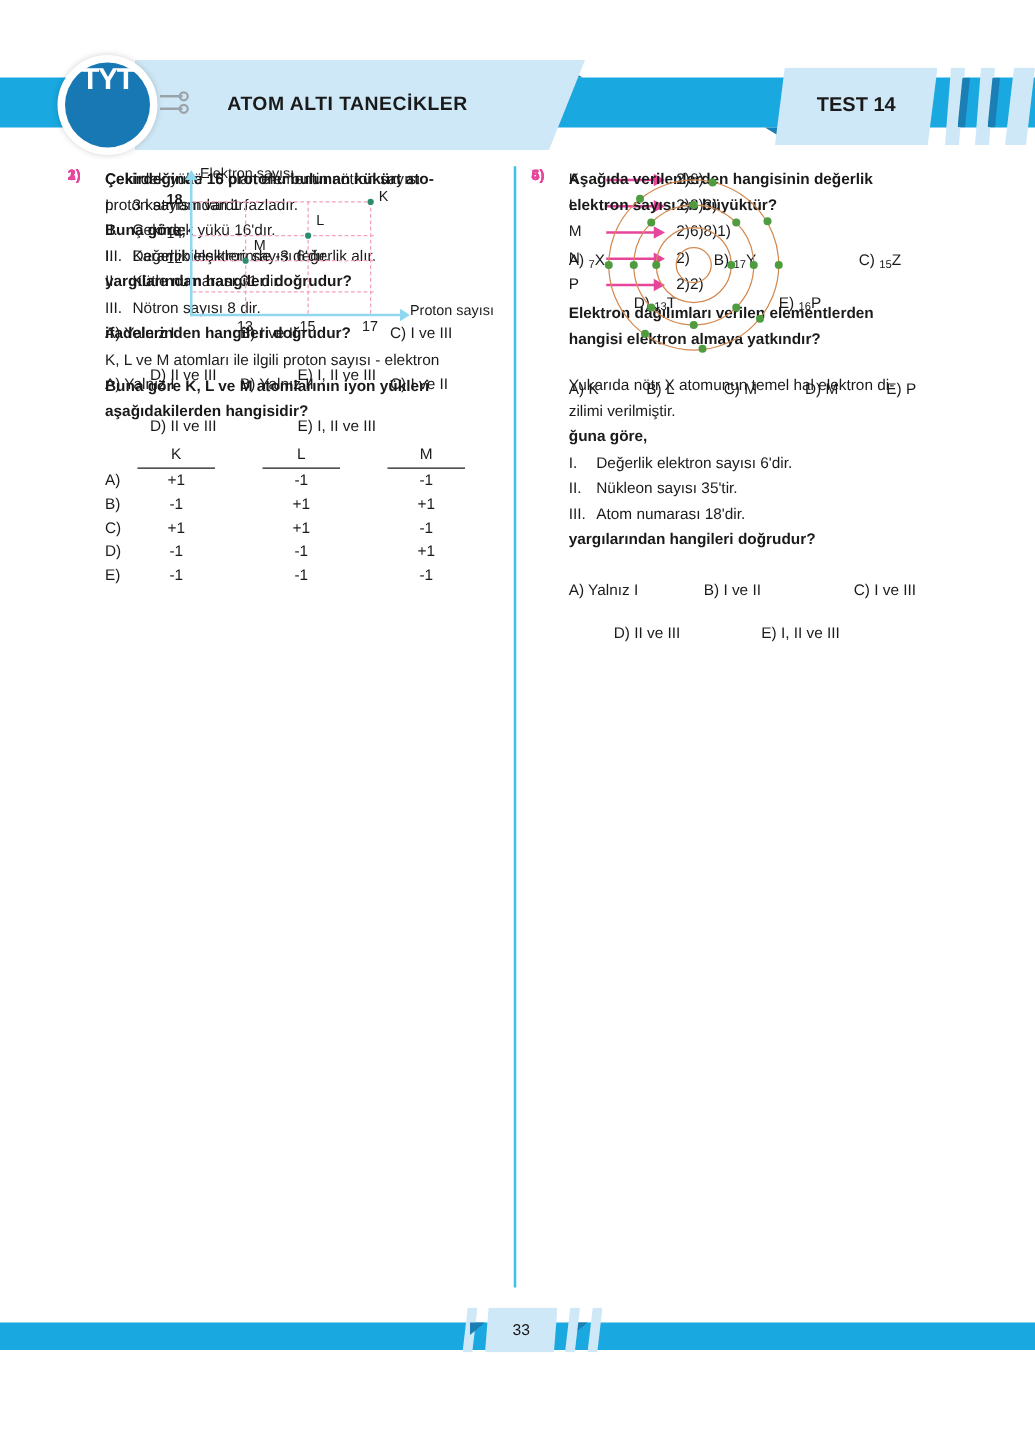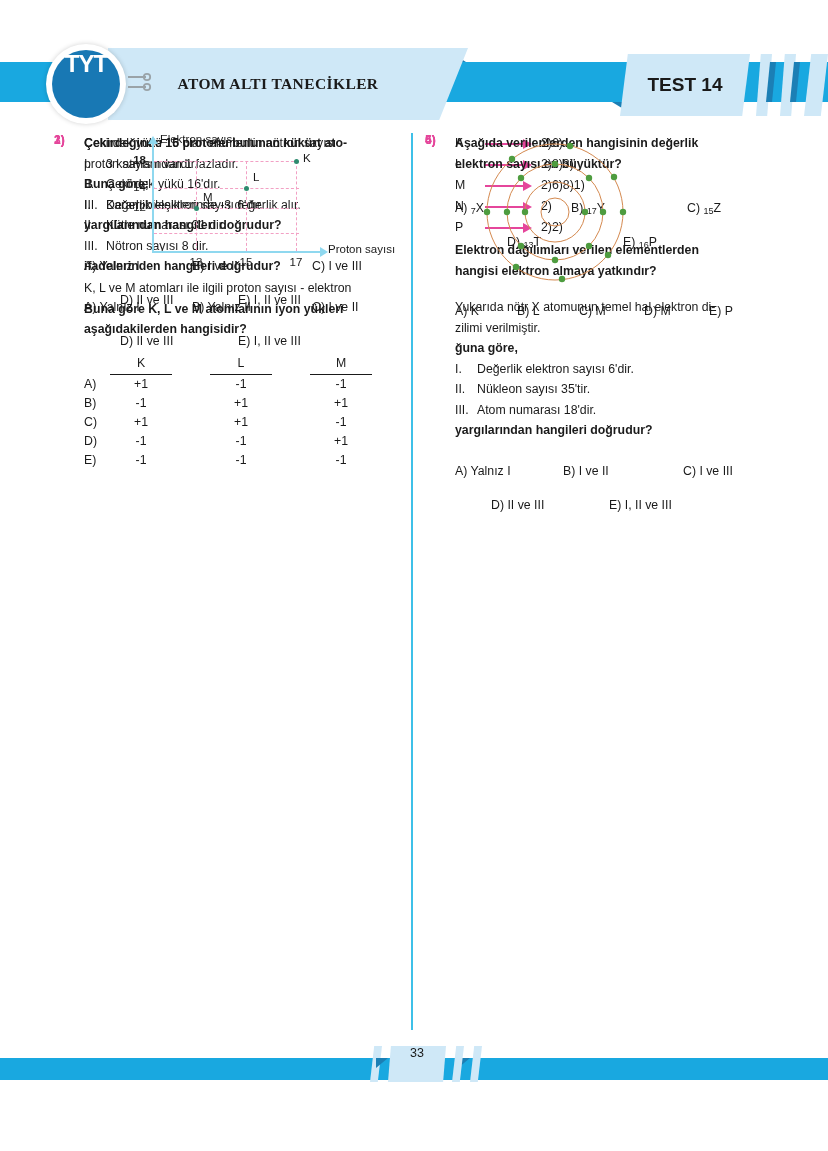--- a/index.html
+++ b/index.html
@@ -24,34 +24,33 @@
     border-bottom: 0 solid transparent;
   }
   .hdr-fold-b {
     position: absolute; left: 612px; top: 54px; width: 0; height: 0;
     border-right: 18px solid #1b7fb5; border-bottom: 11px solid transparent;
   }
   .hdr-title-panel {
     position: absolute; left: 108px; top: 0px; width: 360px; height: 72px;
     background: #cfe8f7;
     clip-path: polygon(0 0, 100% 0, 92% 100%, 0 100%);
-    font-family: Liberation Serif, serif;
   }
   .hdr-title-panel .txt {
     position: absolute; left: 0; top: 0; width: 340px; height: 72px;
     display: flex; align-items: center; justify-content: center;
     font-size: 15.5px; font-weight: bold; letter-spacing: .4px; color: #1a1a1a;
   }
   .hdr-test-panel {
     position: absolute; left: 620px; top: 6px; width: 130px; height: 62px;
     background: #cfe8f7;
     clip-path: polygon(6% 0, 100% 0, 94% 100%, 0 100%);
     display: flex; align-items: center; justify-content: center;
   }
-  .hdr-test-panel .txt { font-size: 19px; font-weight: bold; color: #1a1a1a; }
+  .hdr-test-panel .txt { font-size: 16px; font-weight: bold; color: #1a1a1a; }
   .hdr-chev {
     position: absolute; top: 6px; width: 16px; height: 62px;
     background: #cfe8f7; clip-path: polygon(30% 0, 100% 0, 70% 100%, 0 100%);
   }
   .hdr-chev.c1 { left: 756px; }
   .hdr-chev.c2 { left: 780px; }
   .hdr-chev.c3 { left: 804px; width: 24px; }
   .hdr-chev-dk {
     position: absolute; top: 14px; width: 10px; height: 40px;
     background: #1b7fb5; clip-path: polygon(40% 0, 100% 0, 60% 100%, 0 100%);
@@ -158,21 +157,21 @@
 
   
   .atom { position: relative; width: 200px; height: 150px; margin: 4px auto 0; }
 
   
   .footer { position: absolute; left: 0; top: 1046px; width: 828px; height: 46px; }
   .ftr-bar { position: absolute; left: 0; top: 12px; width: 828px; height: 22px; background: #19a8e0; }
   .ftr-page {
     position: absolute; left: 388px; top: 0px; width: 58px; height: 36px;
     background: #cfe8f7; clip-path: polygon(5% 0, 100% 0, 95% 100%, 0 100%);
-    display: flex; justify-content: center;
+    display: flex; align-items: center; justify-content: center;
   }
   .ftr-page .txt { font-size: 12.5px; color: #1a1a1a; }
   .ftr-chev {
     position: absolute; top: 0px; width: 12px; height: 36px;
     background: #cfe8f7; clip-path: polygon(35% 0, 100% 0, 65% 100%, 0 100%);
   }
   .ftr-chev.f1 { left: 370px; }
   .ftr-chev.f2 { left: 452px; }
   .ftr-chev.f3 { left: 470px; }
   .ftr-fold {

